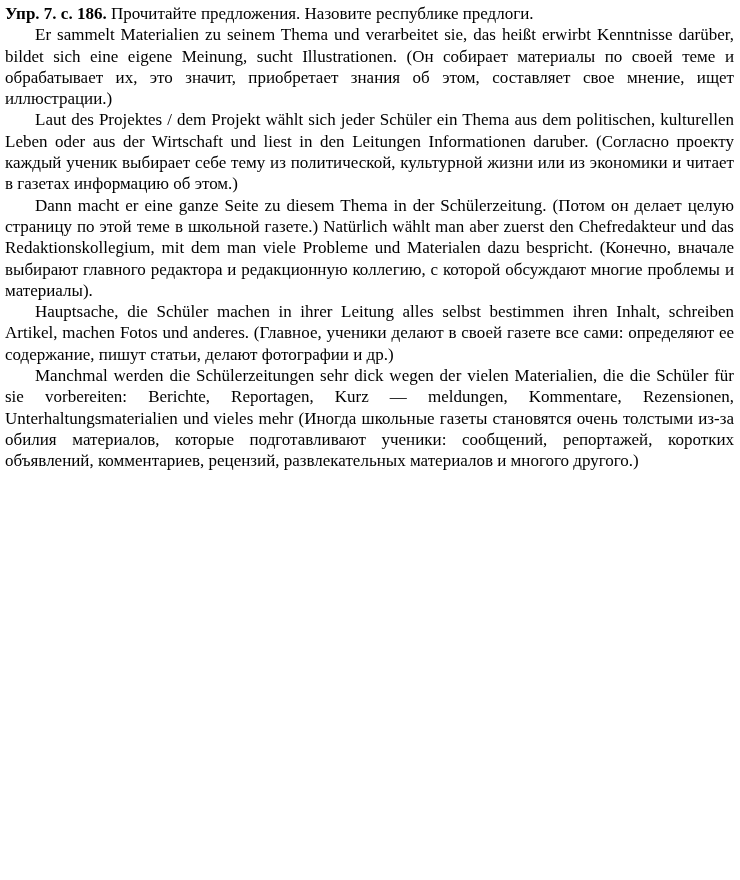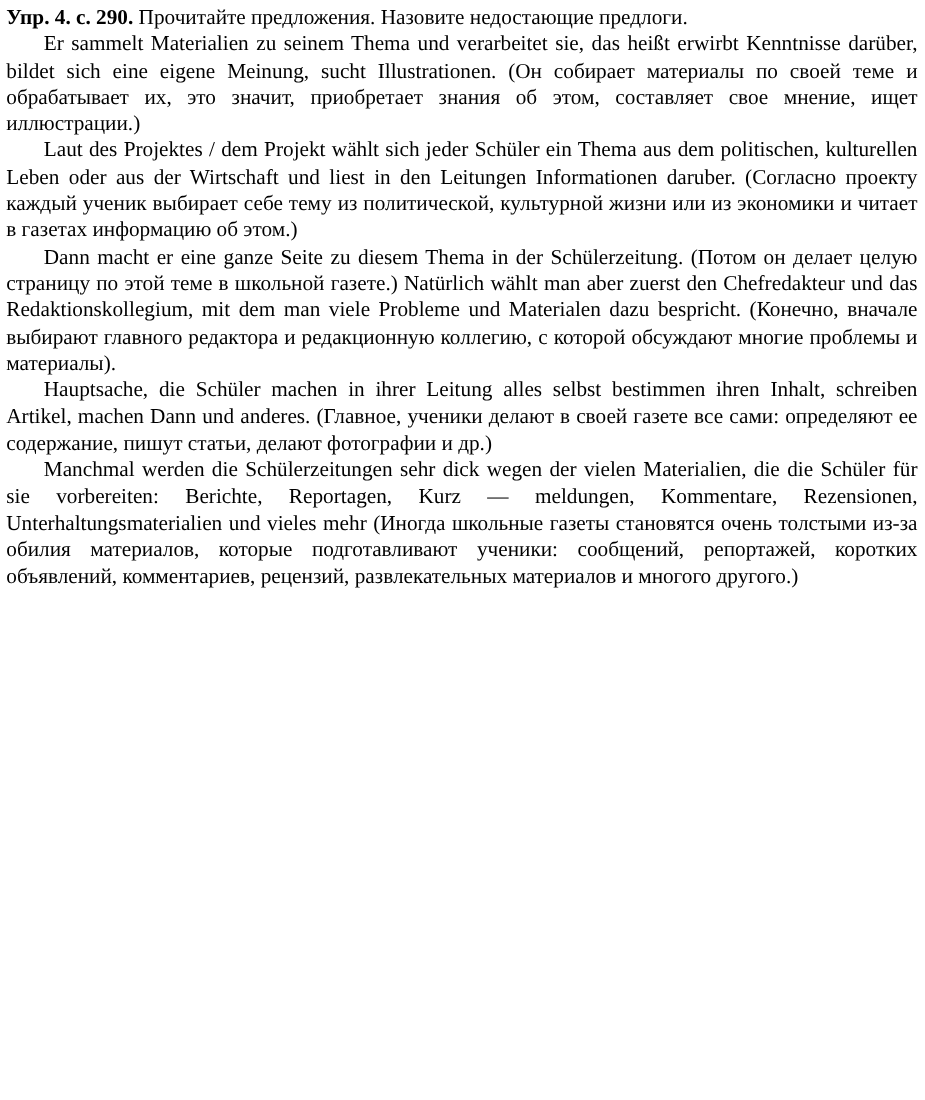--- a/index.html
+++ b/index.html
@@ -32,19 +32,19 @@
     text-indent: 0;
   }
   .page b {
     font-weight: bold;
   }
 </style>
 </head>
 <body>
 
 <div class="page">
-  <p class="header"><b>Упр. 4. с. 290.</b> <span>Прочитайте предложения. Назовите недостающие предлоги.</span></p>
+  <p class="header"><b>Упр. 7. с. 186.</b> <span>Прочитайте предложения. Назовите республике предлоги.</span></p>
   <p>Er sammelt Materialien zu seinem Thema und verarbeitet sie, das heißt erwirbt Kenntnisse darüber, bildet sich eine eigene Meinung, sucht Illustrationen. (Он собирает материалы по своей теме и обрабатывает их, это значит, приобретает знания об этом, составляет свое мнение, ищет иллюстрации.)</p>
   <p>Laut des Projektes / dem Projekt wählt sich jeder Schüler ein Thema aus dem politischen, kulturellen Leben oder aus der Wirtschaft und liest in den Leitungen Informationen daruber. (Согласно проекту каждый ученик выбирает себе тему из политической, культурной жизни или из экономики и читает в газетах информацию об этом.)</p>
   <p>Dann macht er eine ganze Seite zu diesem Thema in der Schülerzeitung. (Потом он делает целую страницу по этой теме в школьной газете.) Natürlich wählt man aber zuerst den Chefredakteur und das Redaktionskollegium, mit dem man viele Probleme und Materialen dazu bespricht. (Конечно, вначале выбирают главного редактора и редакционную коллегию, с которой обсуждают многие проблемы и материалы).</p>
-  <p>Hauptsache, die Schüler machen in ihrer Leitung alles selbst bestimmen ihren Inhalt, schreiben Artikel, machen Dann und anderes. (Главное, ученики делают в своей газете все сами: определяют ее содержание, пишут статьи, делают фотографии и др.)</p>
+  <p>Hauptsache, die Schüler machen in ihrer Leitung alles selbst bestimmen ihren Inhalt, schreiben Artikel, machen Fotos und anderes. (Главное, ученики делают в своей газете все сами: определяют ее содержание, пишут статьи, делают фотографии и др.)</p>
   <p>Manchmal werden die Schülerzeitungen sehr dick wegen der vielen Materialien, die die Schüler für sie vorbereiten: Berichte, Reportagen, Kurz — meldungen, Kommentare, Rezensionen, Unterhaltungsmaterialien und vieles mehr (Иногда школьные газеты становятся очень толстыми из-за обилия материалов, которые подготавливают ученики: сообщений, репортажей, коротких объявлений, комментариев, рецензий, развлекательных материалов и многого другого.)</p>
 </div>
 
 </body></html>

